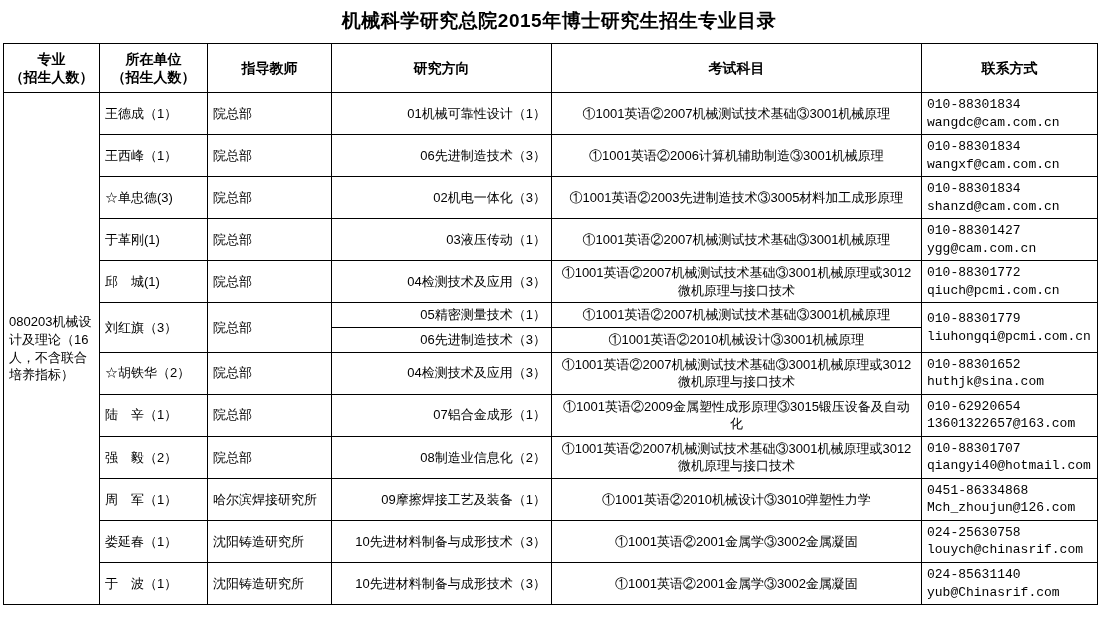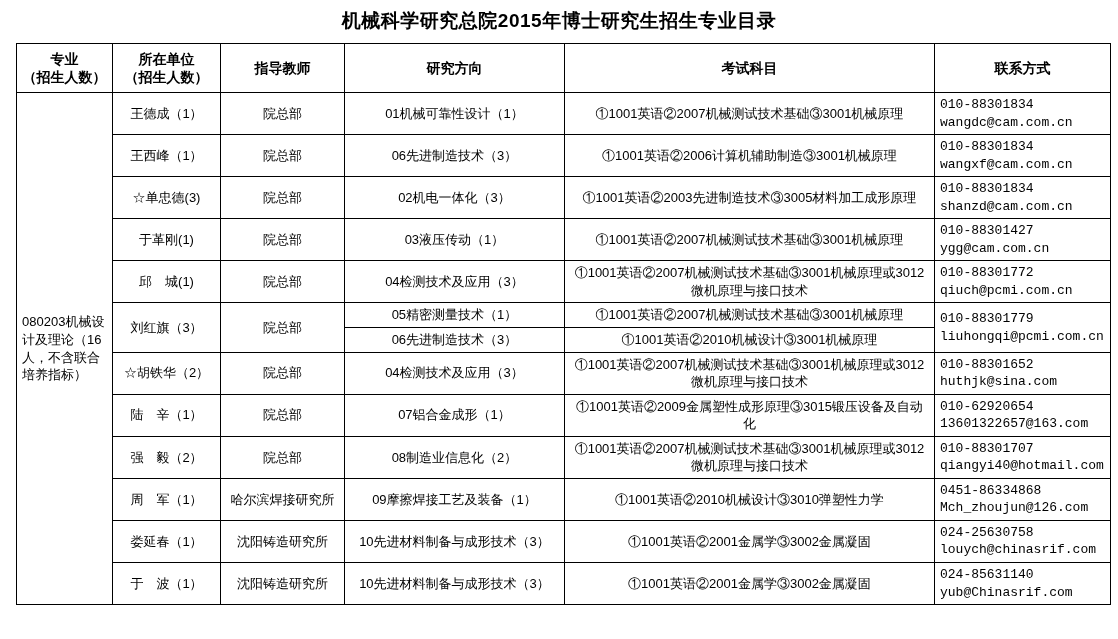--- a/index.html
+++ b/index.html
@@ -10,21 +10,21 @@
   body {
     width: 1118px;
     height: 639px;
     font-family: "Liberation Sans", sans-serif;
     color: #000000;
     overflow: hidden;
   }
   .page {
     width: 1118px;
     box-sizing: border-box;
-    padding: 0 16px;
+    padding: 0 3px;
   }
   .doc-title {
     text-align: center;
     font-size: 19px;
     font-weight: bold;
     padding: 8px 0 9px 0;
     letter-spacing: 0.5px;
   }
   table.catalog {
     border-collapse: collapse;
@@ -51,31 +51,30 @@
   .c-dir     { width: 220px; }
   .c-exam    { width: 370px; }
   .c-contact { width: 176px; }
 
   td.major-cell {
     text-align: left;
     font-size: 12.5px;
     line-height: 1.6;
   }
   td.teacher-cell {
-    text-align: center;
+    text-align: left;
     font-size: 13.5px;
     white-space: nowrap;
   }
   td.unit-cell {
-    text-align: center;
     font-size: 13px;
     white-space: nowrap;
   }
   td.dir-cell {
-    text-align: center;
+    text-align: right;
     font-size: 13px;
   }
   td.exam-cell {
     text-align: center;
     font-size: 13px;
     line-height: 1.35;
   }
   td.contact-cell {
     text-align: left;
     font-family: "Liberation Mono", monospace;

